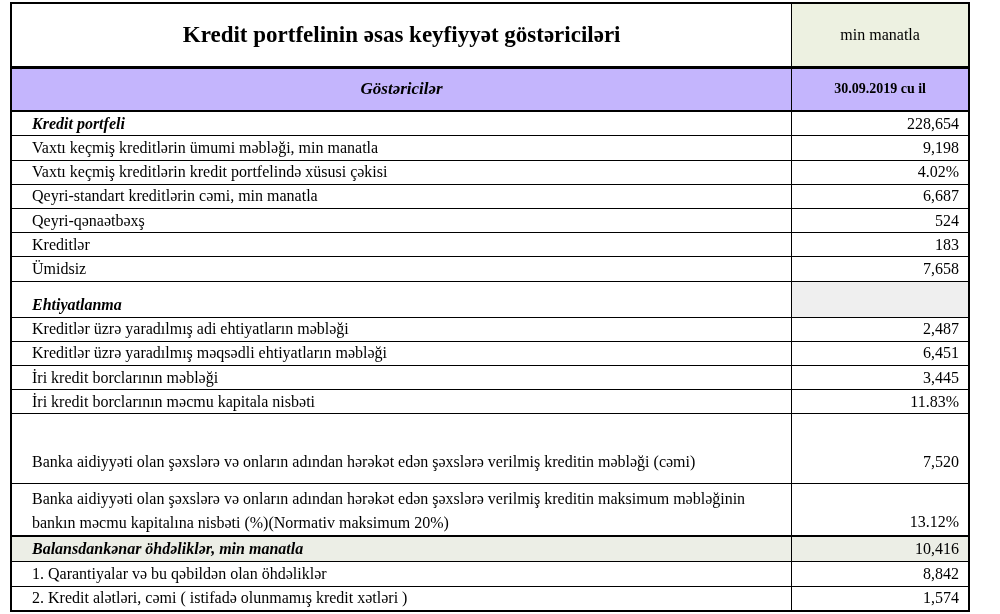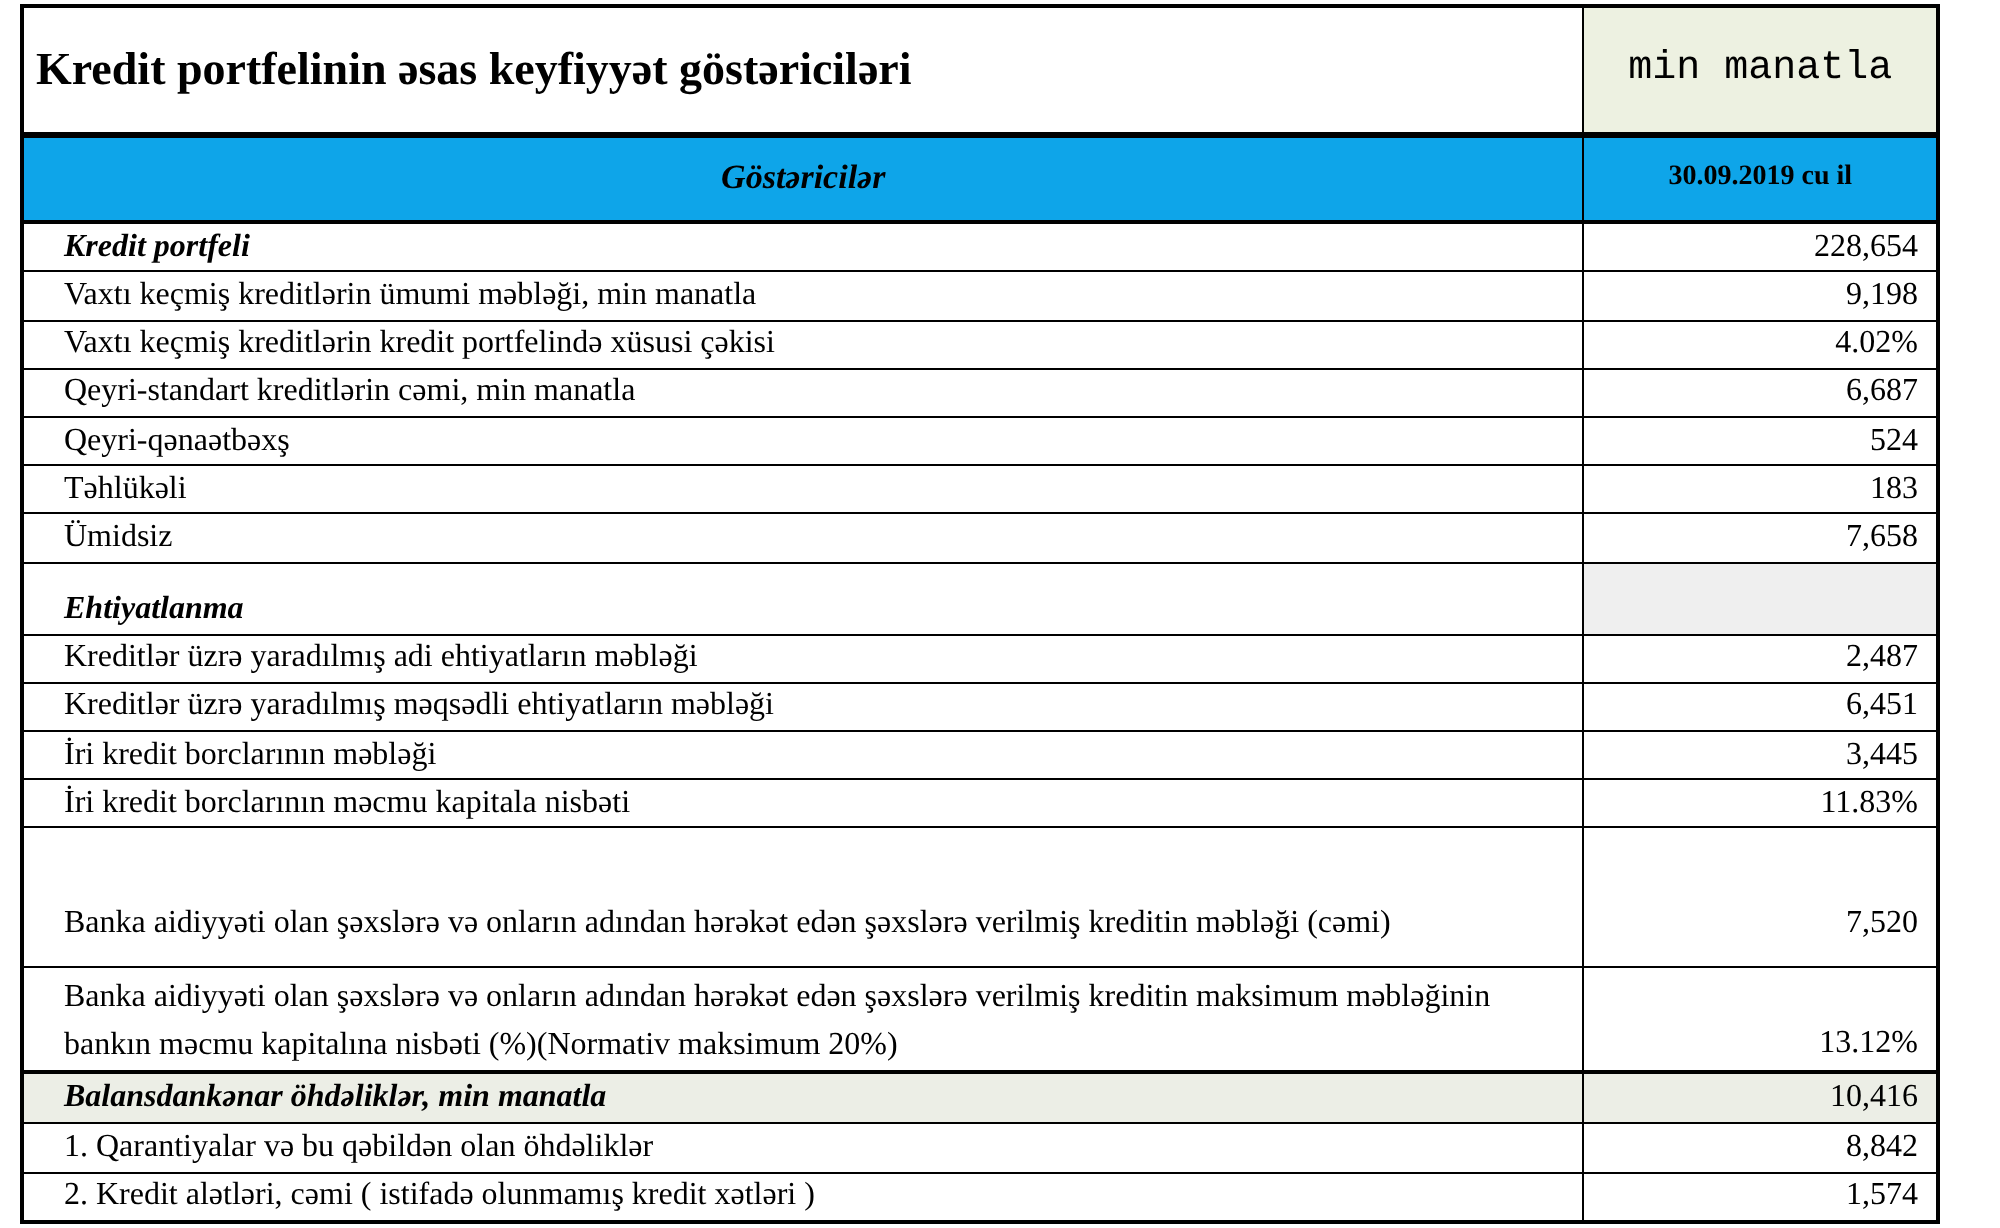--- a/index.html
+++ b/index.html
@@ -40,36 +40,36 @@
   }
   
   tr.title-row th{
     height:64px;
     border-bottom:3px solid var(--border-color);
     vertical-align:middle;
   }
   th.title-cell{
     font-size:23px;
     font-weight:bold;
-    text-align:left;
+    text-align:center;
     background:#ffffff;
   }
   th.unit-cell{
-    font-family:Liberation Mono, monospace;
-    font-size:20px;
+    font-family:Liberation Serif, serif;
+    font-size:16px;
     font-weight:400;
     text-align:center;
     background:var(--unit-bg);
   }
   
   tr.header-row th{
     height:44px;
     border-bottom:2px solid var(--border-color);
     vertical-align:middle;
-    background:#0ea5e9;
+    background:#c4b5fd;
     margin-top:12px;
   }
   th.header-label{
     font-size:17px;
     font-weight:bold;
     font-style:italic;
     text-align:center;
   }
   th.header-date{
     font-size:14px;
@@ -160,21 +160,21 @@
         </tr>
         <tr class="type-data">
           <td class="cell-label">Qeyri-standart kreditlərin cəmi, min manatla</td>
           <td class="cell-value">6,687</td>
         </tr>
         <tr class="type-data">
           <td class="cell-label">Qeyri-qənaətbəxş</td>
           <td class="cell-value">524</td>
         </tr>
         <tr class="type-data">
-          <td class="cell-label">Təhlükəli</td>
+          <td class="cell-label">Kreditlər</td>
           <td class="cell-value">183</td>
         </tr>
         <tr class="type-data">
           <td class="cell-label">Ümidsiz</td>
           <td class="cell-value">7,658</td>
         </tr>
         <tr class="type-section variant-spacer shade-value">
           <td class="cell-label">Ehtiyatlanma</td>
           <td class="cell-value"></td>
         </tr>

